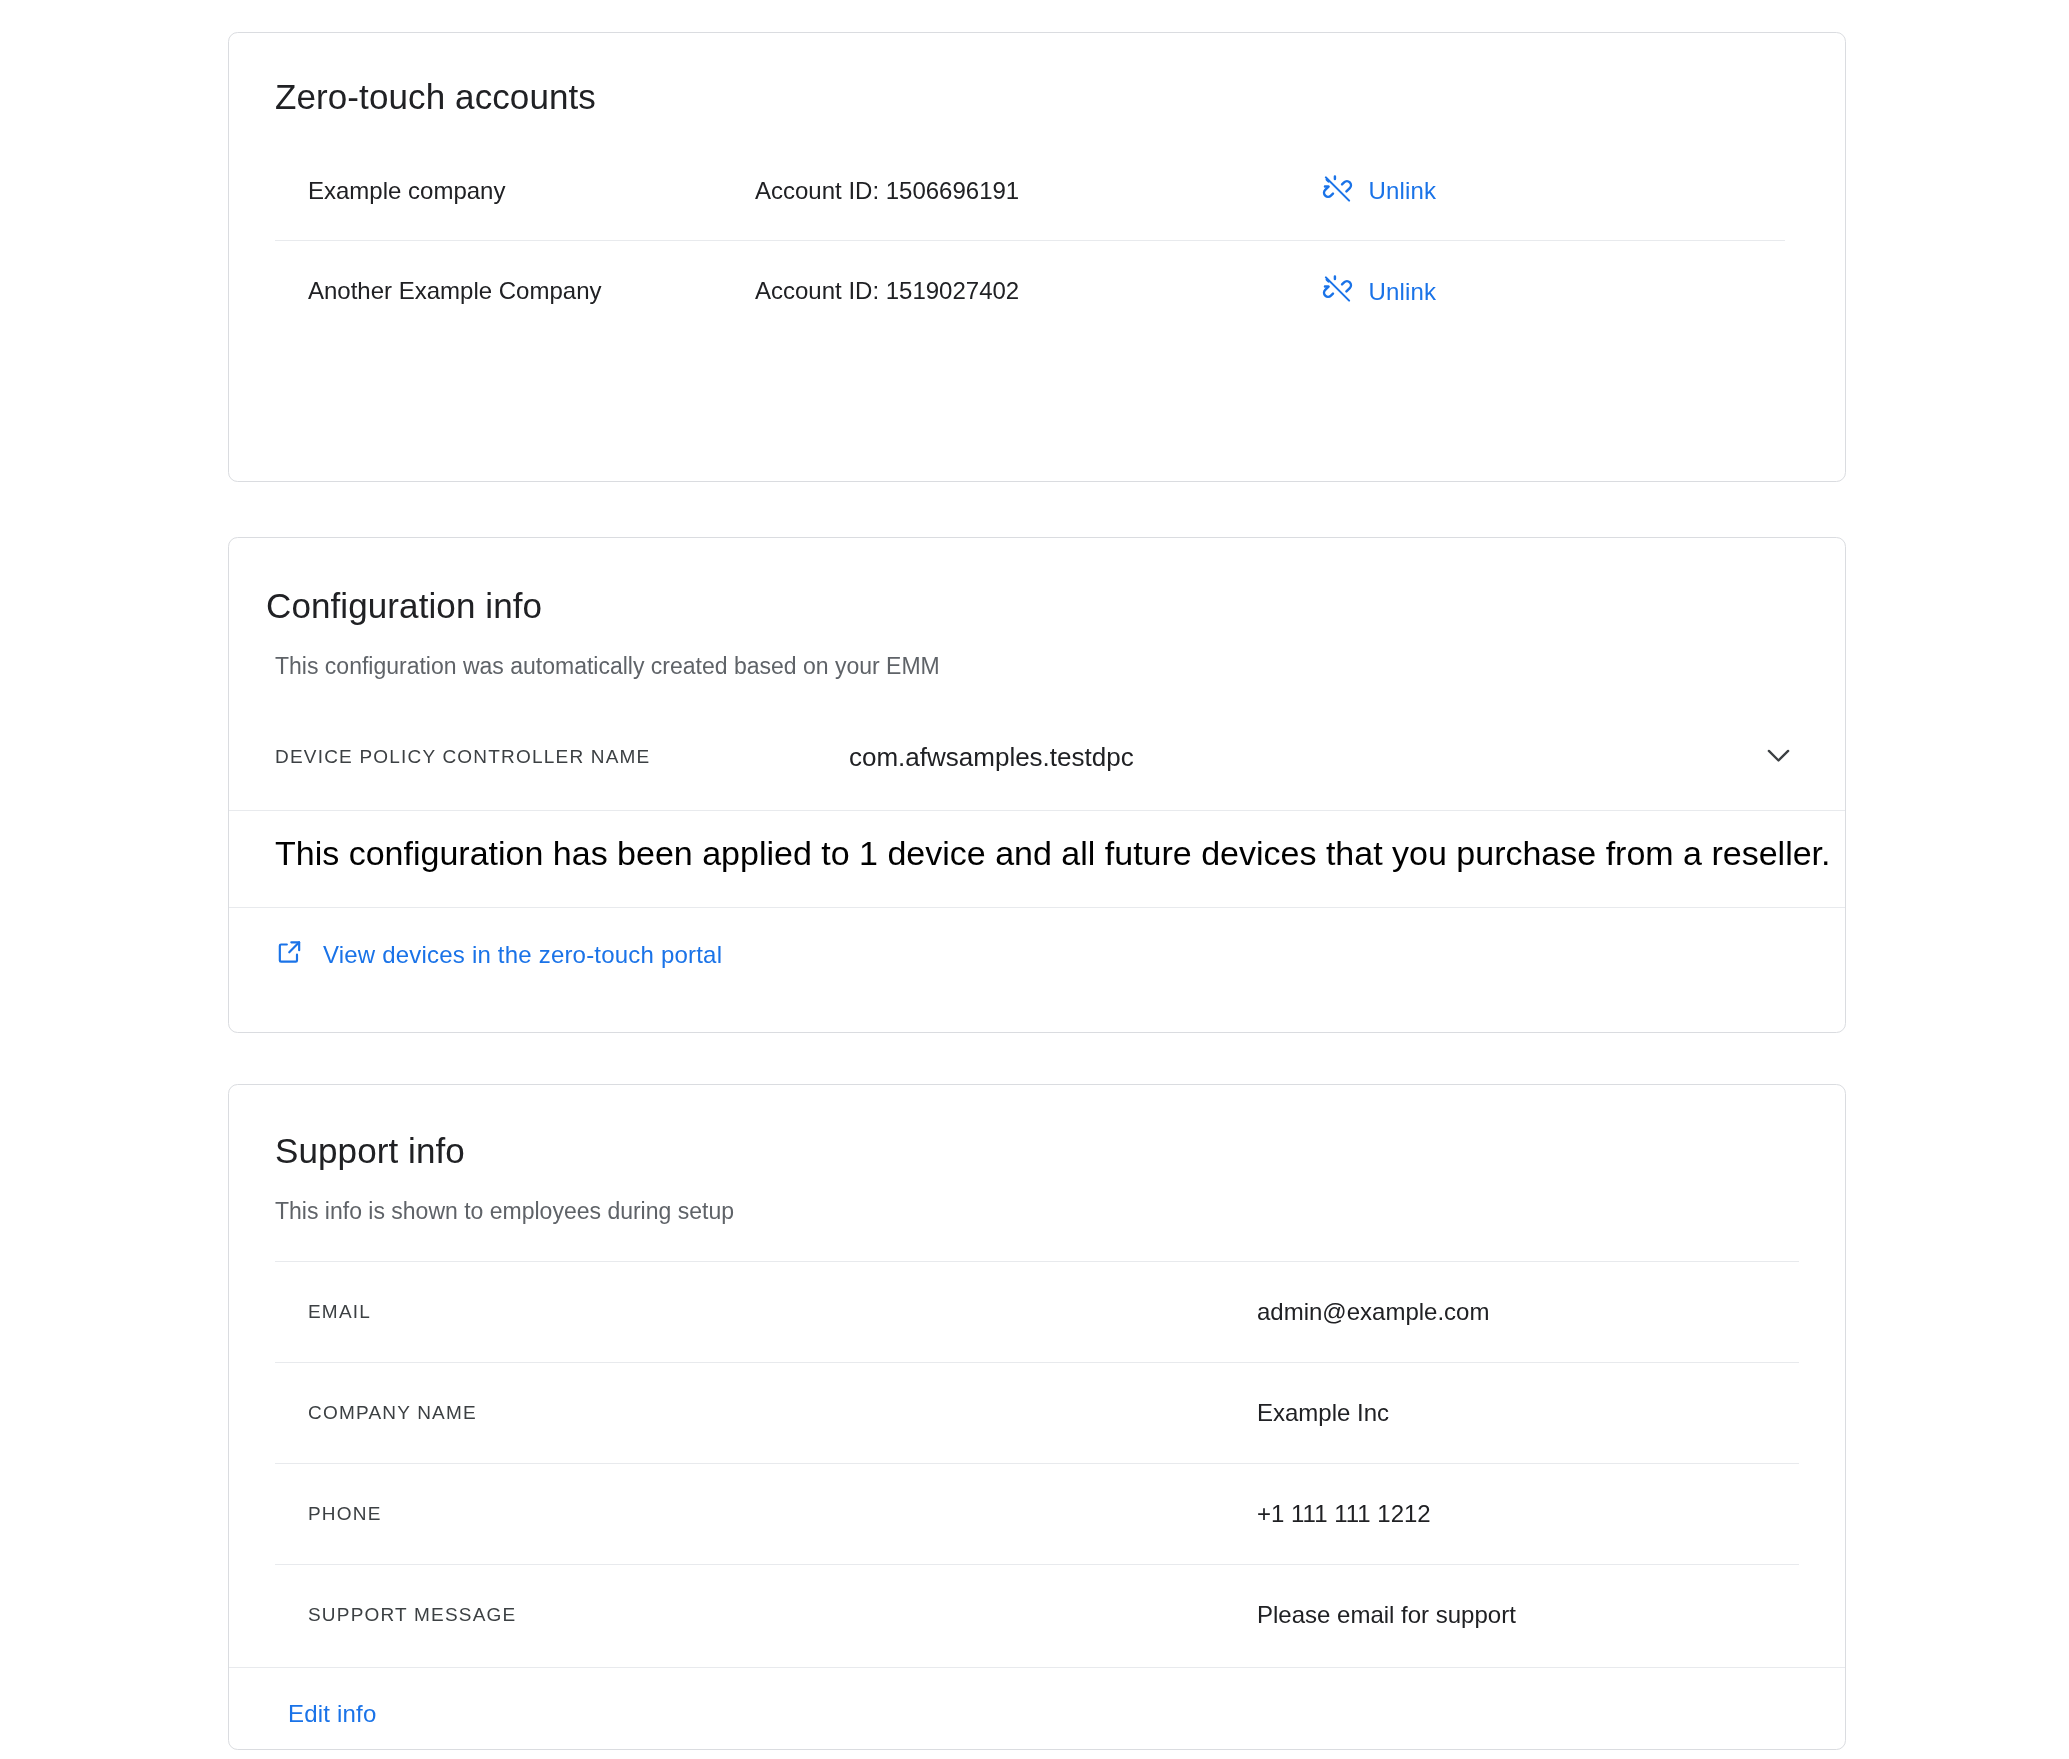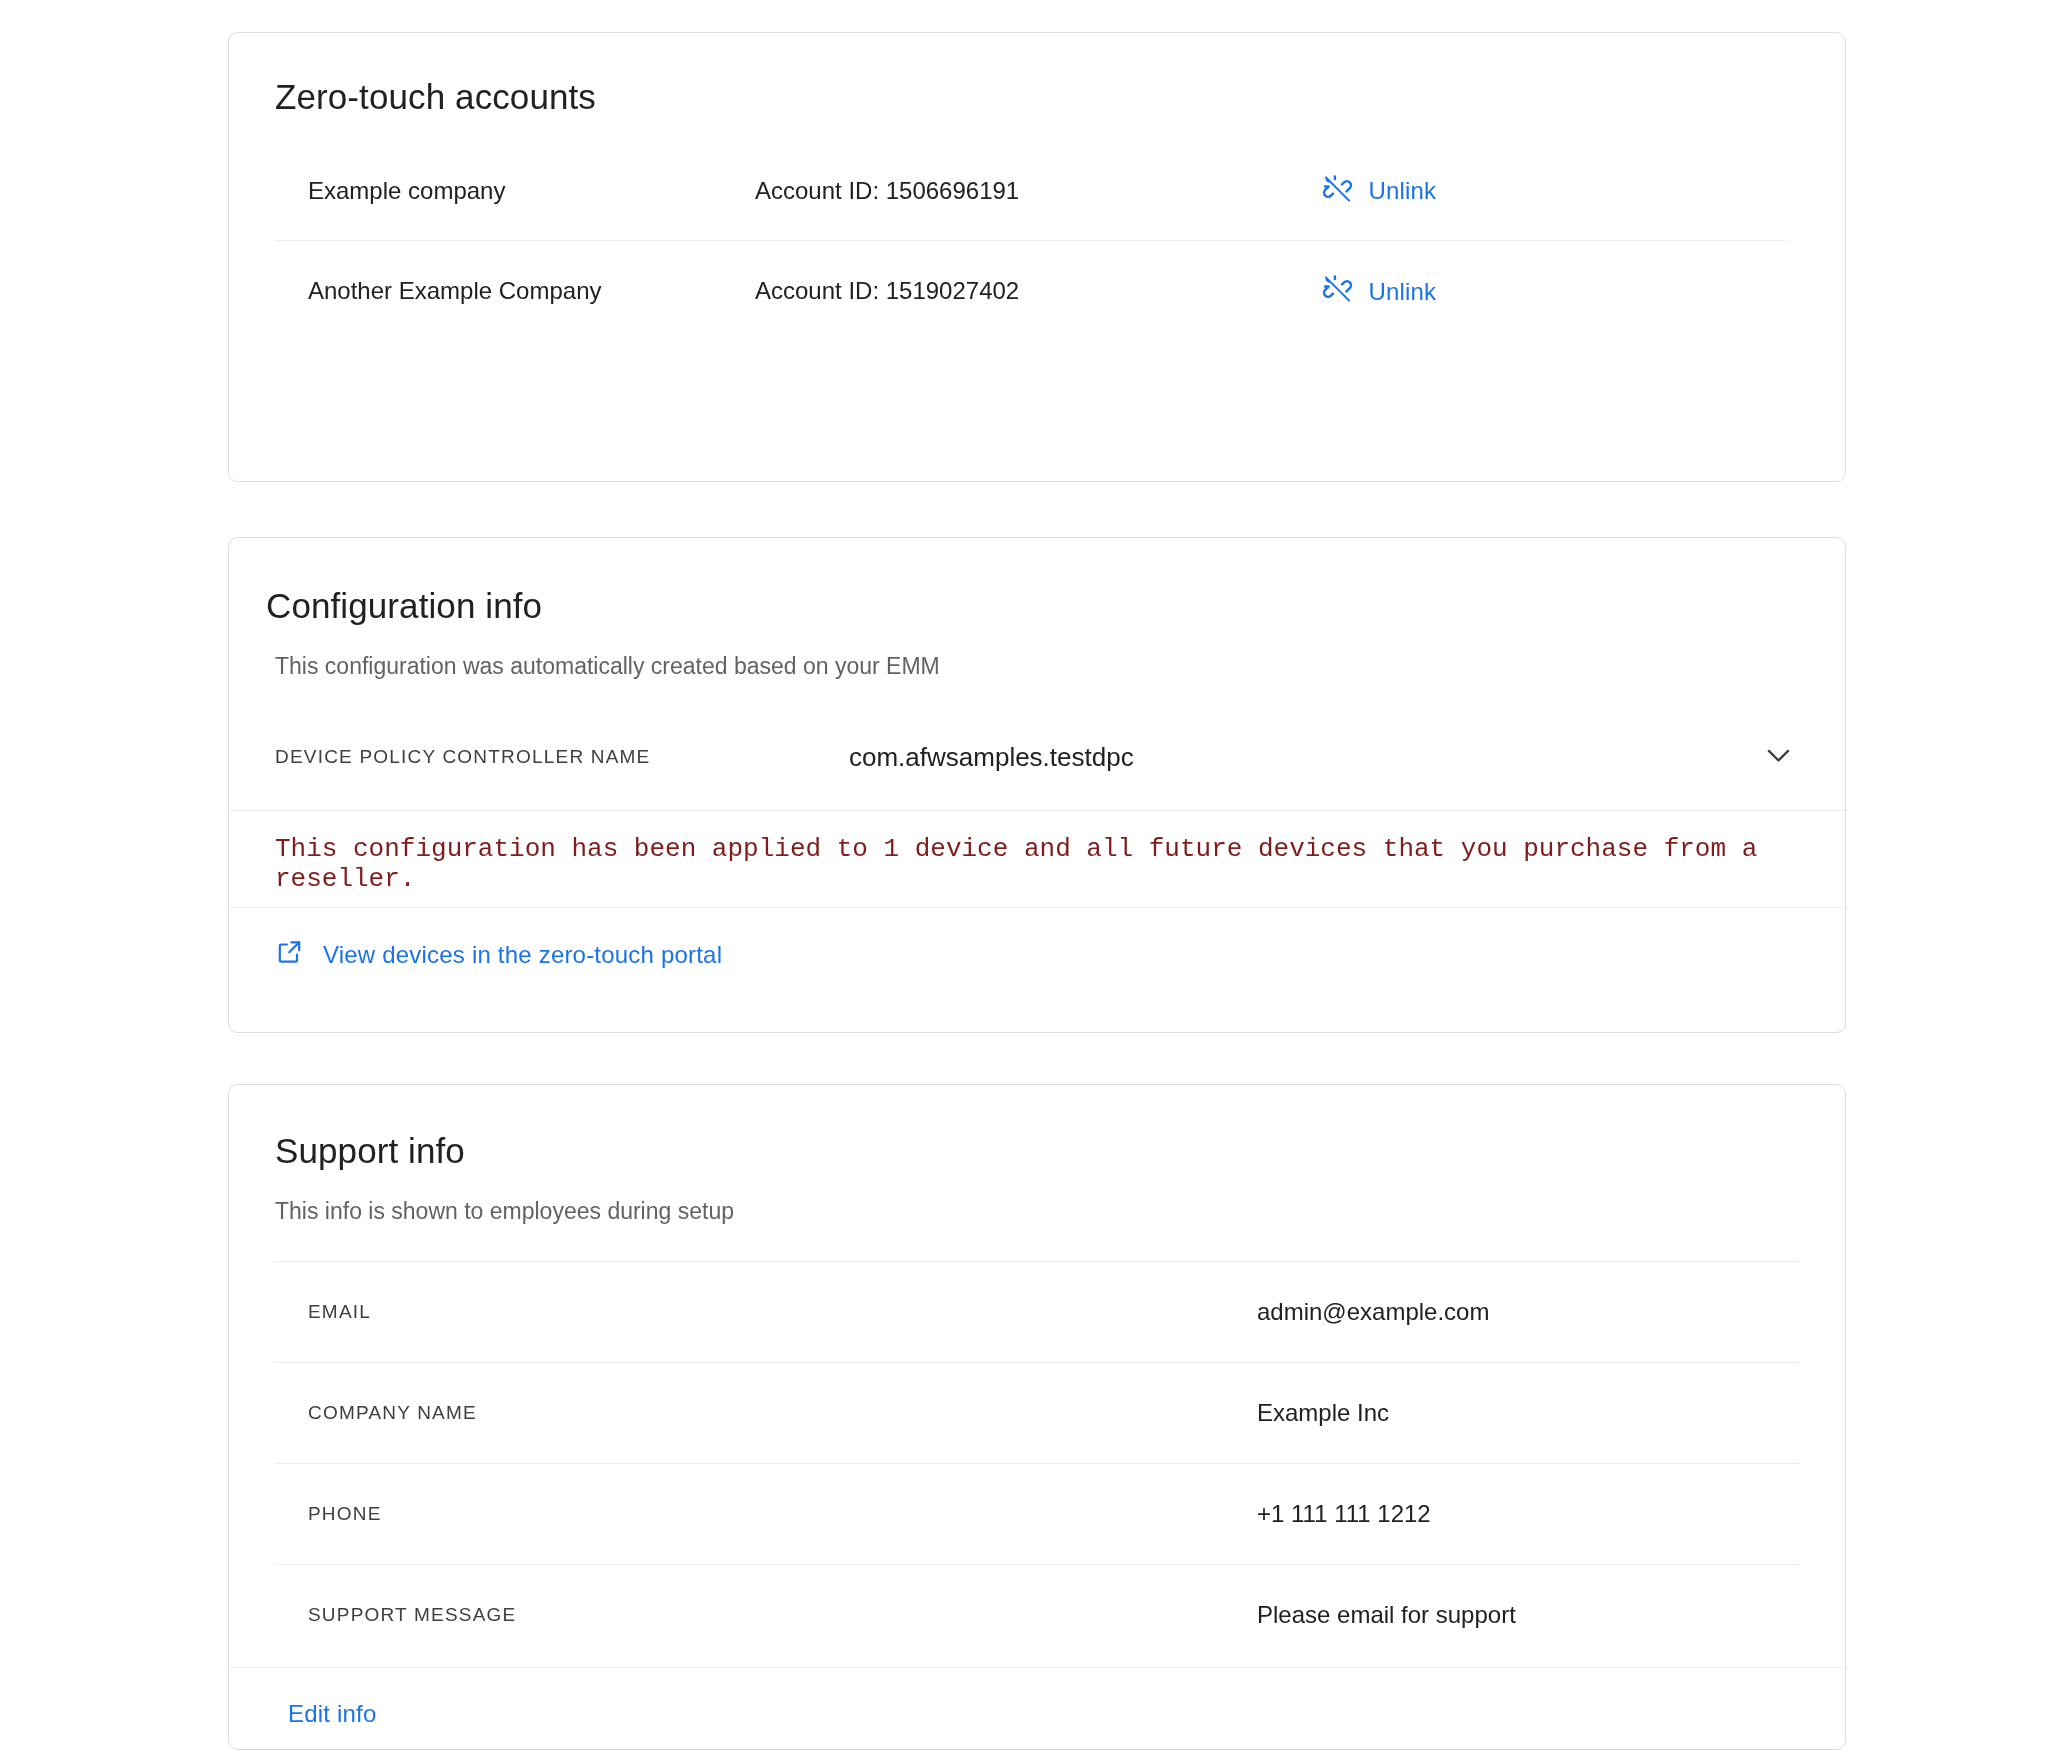--- a/index.html
+++ b/index.html
@@ -145,23 +145,22 @@
     right: 50px;
     top: 50%;
     transform: translateY(-50%);
     cursor: pointer;
   }
 
   .cfg-note {
     position: absolute;
     left: 46px;
     top: 296px;
-    font-size: 26px;
-    color: #7f1d1d;
-    font-family: Liberation Mono, monospace;
+    font-size: 34px;
+    color: #000000;
   }
 
   .portal-link-row {
     position: absolute;
     left: 0; right: 0;
     top: 369px;
     height: 92px;
     border-top: 1px solid #e8eaed;
   }
   .portal-link {

